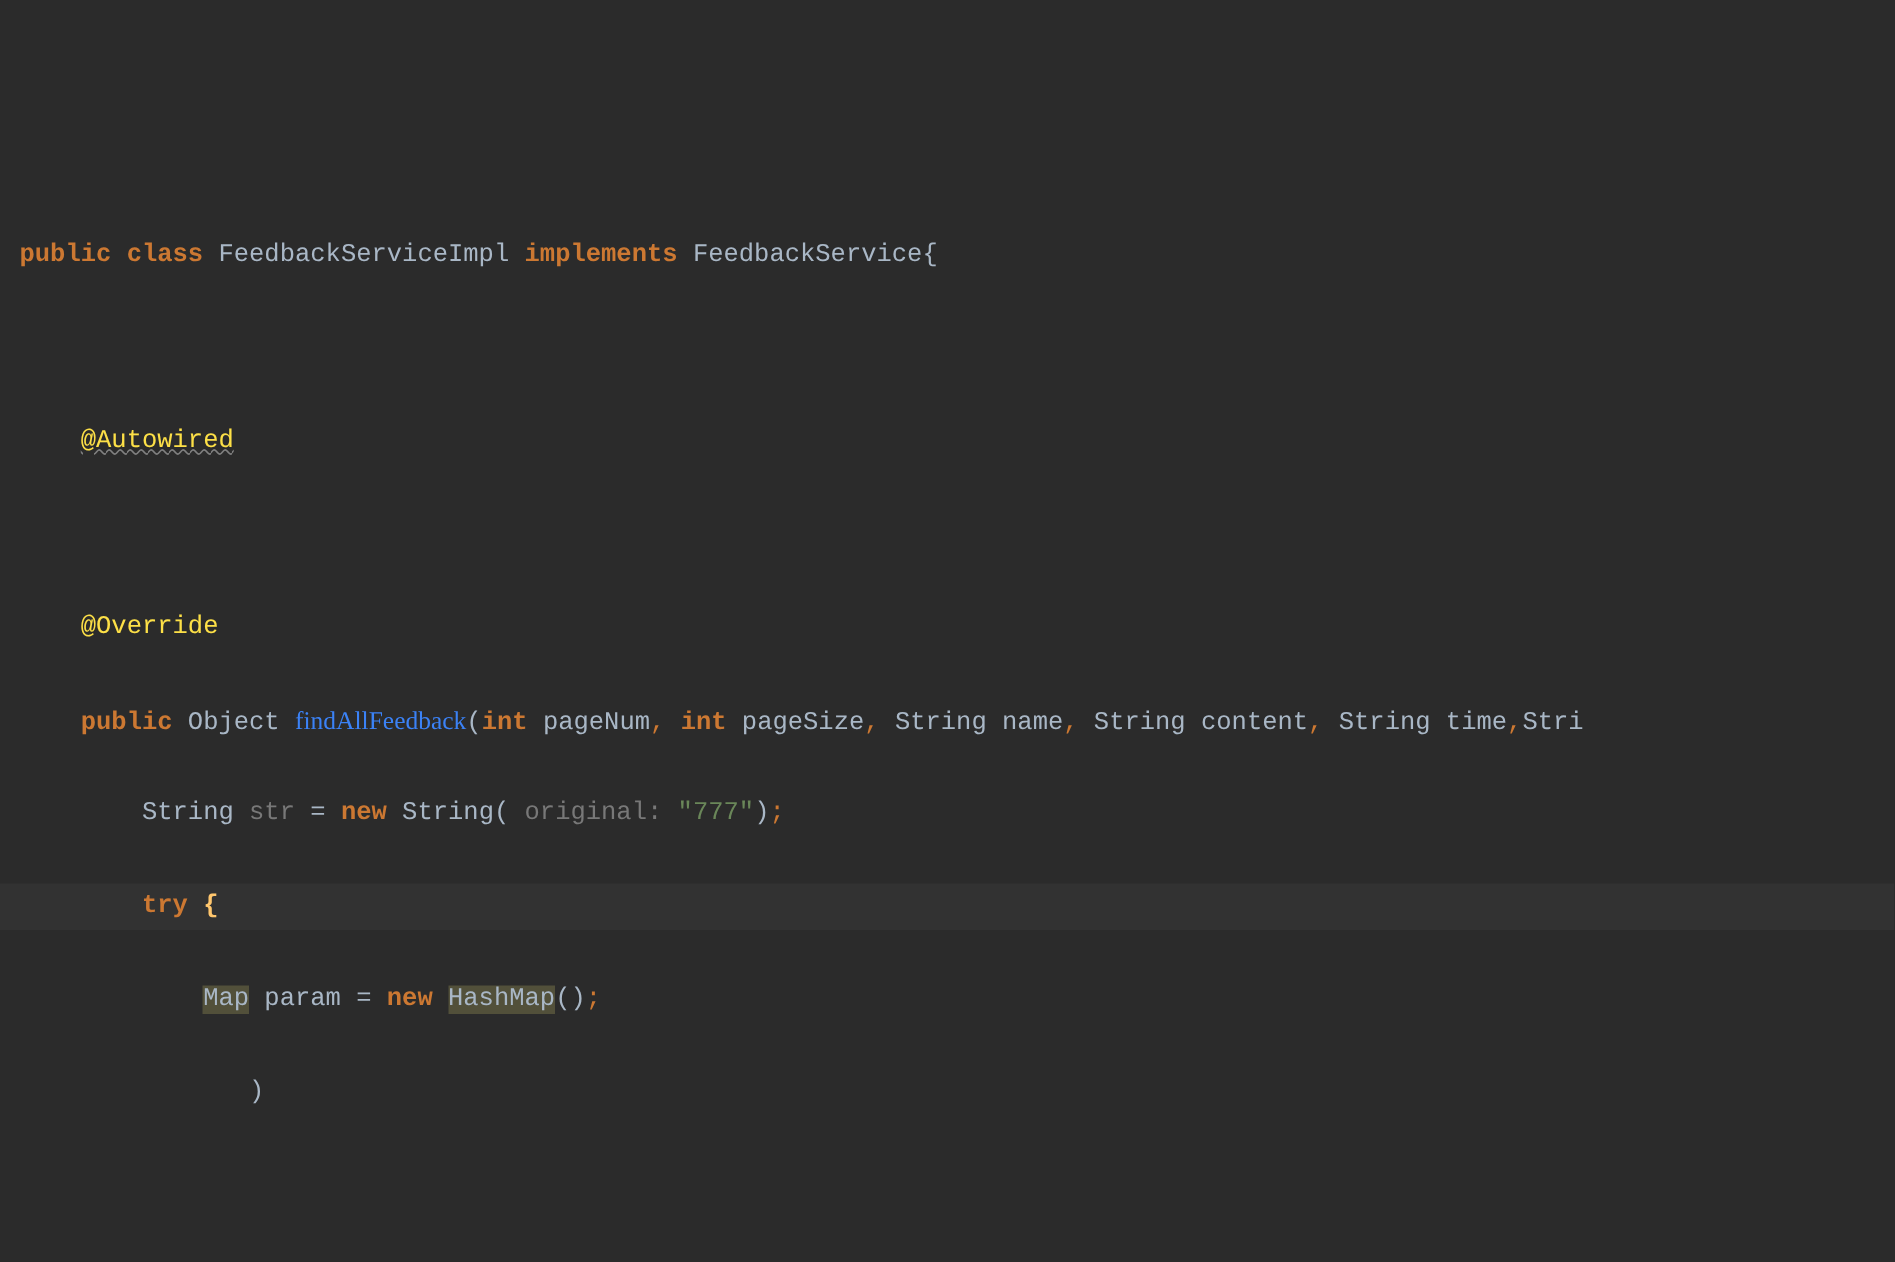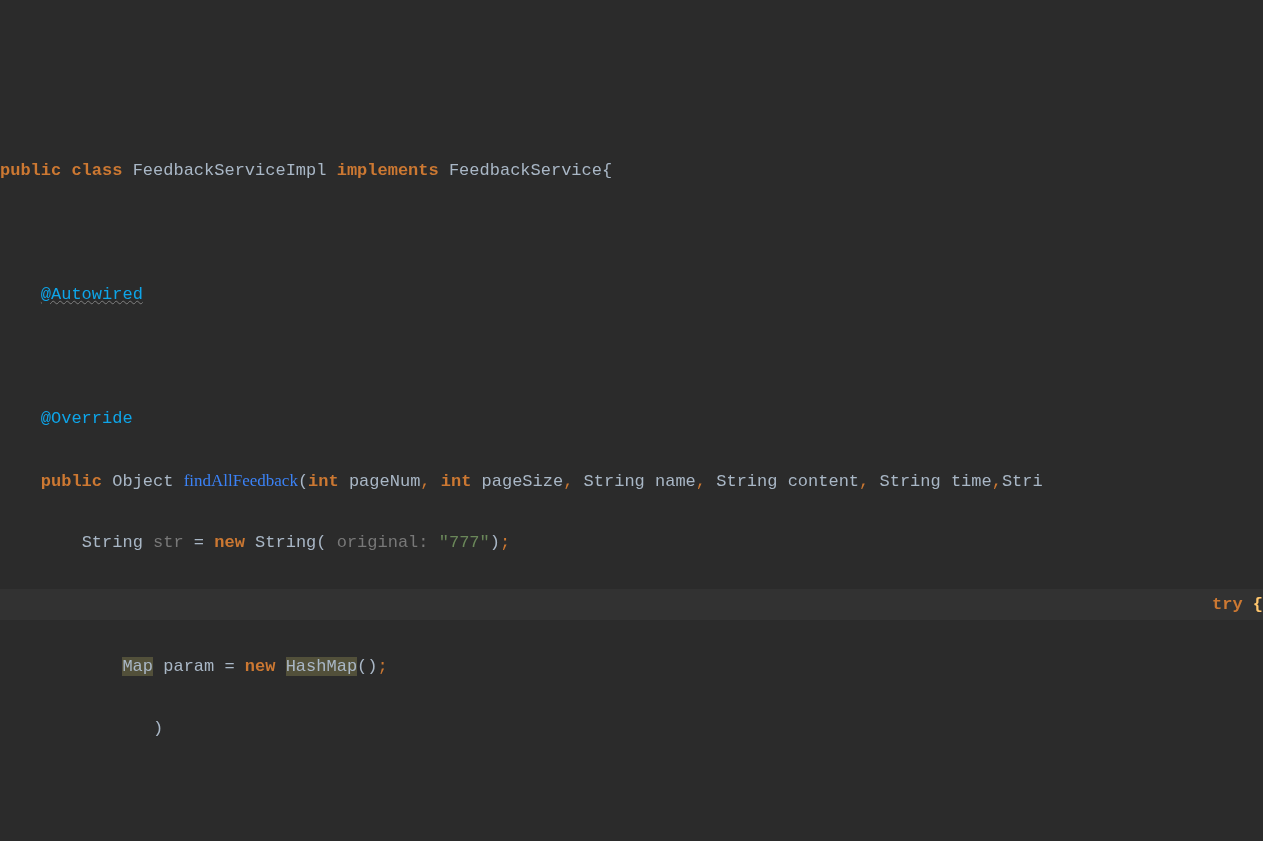--- a/index.html
+++ b/index.html
@@ -13,32 +13,31 @@
     width: 1263px;
     height: 841px;
     white-space: pre;
   }
   .editor {
     padding: 0;
     position: relative;
   }
   .line {
     height: 31px;
-    padding-left: 0;
+    padding-left: 13px;
     position: relative;
   }
   .line.highlighted {
     background: #323232;
-    text-align: right;
   }
   .kw { color: #cc7832; font-weight: bold; }
   .type { color: #a9b7c6; }
   .cls { color: #a9b7c6; }
   .method-decl { color: #3b82f6; font-family: Liberation Serif, serif; }
-  .annotation { color: #0ea5e9; margin-top: 11px; }
+  .annotation { color: #fde047; margin-top: 11px; }
   .field-ref { color: #9876aa; }
   .string { color: #6a8759; }
   .warn-bg { background: #52503a; }
   .comma { color: #cc7832; }
   .semi { color: #cc7832; }
   .brace-y { color: #ffc66d; font-weight: bold; }
   .hint { color: #787878; }
   .underline-wave {
     text-decoration: underline wavy #808080;
     text-decoration-thickness: 1px;

